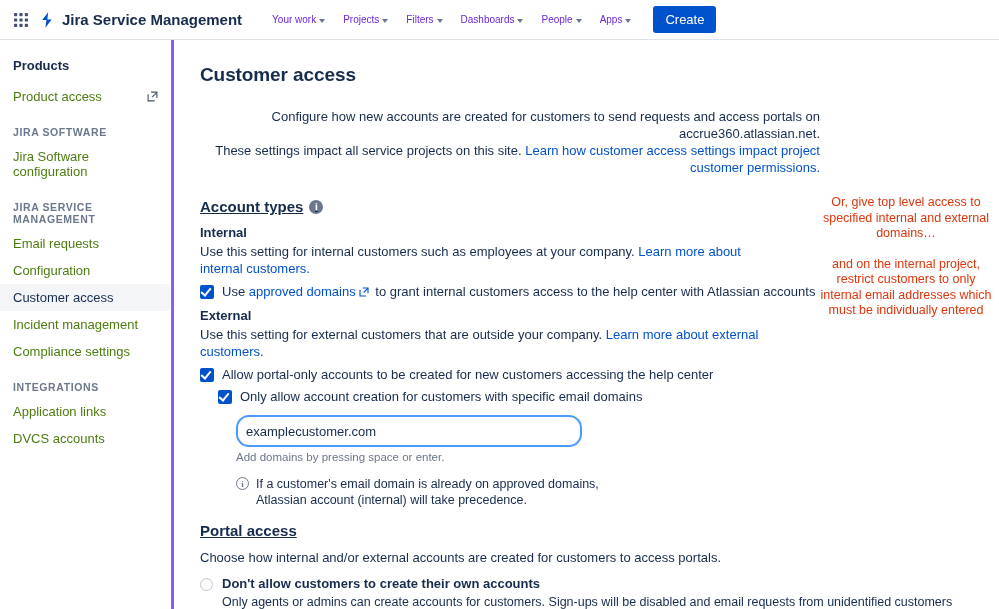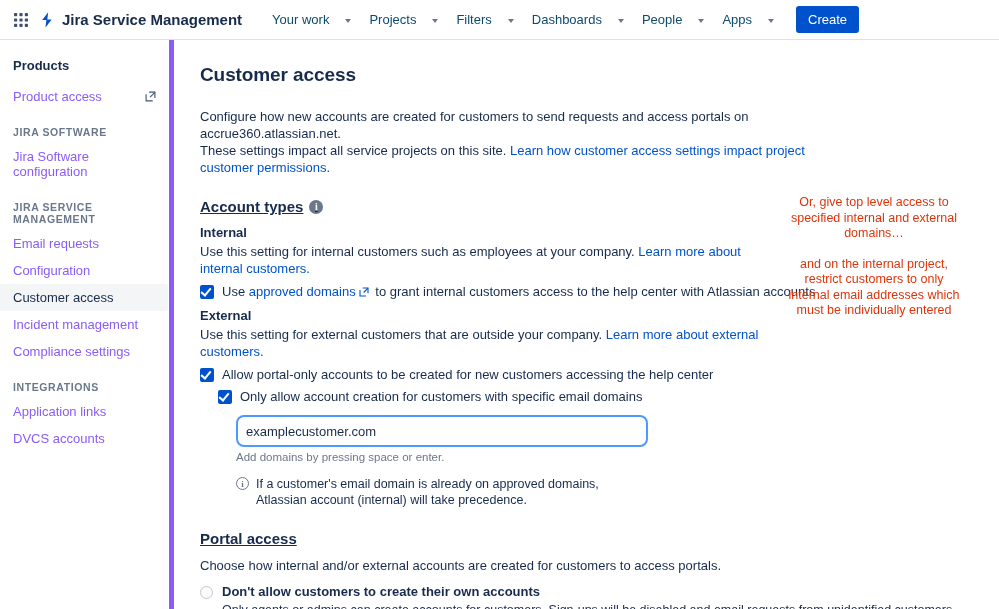--- a/index.html
+++ b/index.html
@@ -44,25 +44,25 @@
   .jira-logo { width: 18px; height: 18px; display: block; }
   .nav-items {
     display: flex;
     align-items: center;
     margin-left: 22px;
     gap: 2px;
   }
   .nav-item {
     display: flex;
     align-items: center;
-    gap: 16px;
+    gap: 3px;
     padding: 5px 8px;
     border-radius: 3px;
-    color: #0c4a6e;
-    font-size: 13px;
+    color: #6d28d9;
+    font-size: 10px;
     white-space: nowrap;
   }
   .caret {
     width: 0; height: 0;
     border-left: 3.5px solid transparent;
     border-right: 3.5px solid transparent;
     border-top: 4px solid #6b778c;
     margin-top: 2px;
   }
   .create-btn {
@@ -78,38 +78,38 @@
     cursor: pointer;
   }
 
   
   .layout { display: flex; height: 569px; }
 
   
   .sidebar {
     width: 174px;
     flex: 0 0 174px;
-    border-right: 5px solid #8b5cf6;
+    border-right: 3px solid #8b5cf6;
     padding-top: 14px;
     background: #ffffff;
     overflow: hidden;
   }
   .sidebar-title {
     font-size: 13px;
     font-weight: bold;
     color: #172b4d;
     padding: 4px 12px 10px 13px;
   }
   .side-link {
     display: flex;
     align-items: center;
     justify-content: space-between;
     padding: 6px 12px 6px 13px;
     font-size: 13px;
-    color: #8b5cf6;
+    color: #4d7c0f;
     border-radius: 0 3px 3px 0;
     margin-right: 1px;
   }
   .side-link.selected {
     background: #f4f5f7;
     color: #172b4d;
     font-weight: normal;
   }
   .side-group {
     font-size: 10.5px;
@@ -134,20 +134,21 @@
     color: #172b4d;
     margin: 0 0 22px 0;
     letter-spacing: -0.1px;
   }
   .desc {
     font-size: 13px;
     color: #172b4d;
     line-height: 17px;
     max-width: 620px;
     margin-bottom: 22px;
+    text-align: right;
   }
   a.link { color: #0052cc; text-decoration: none; }
 
   .section-head {
     display: flex;
     align-items: center;
     gap: 6px;
     font-size: 15px;
     font-weight: bold;
     color: #172b4d;
@@ -203,24 +204,24 @@
     left: 3px; top: 1px;
     width: 4px; height: 8px;
     border-right: 2px solid #fff;
     border-bottom: 2px solid #fff;
     transform: rotate(40deg);
   }
   .chk-label { line-height: 16px; }
 
   .domain-input-wrap { margin: 10px 0 2px 36px; }
   .domain-input {
-    width: 412px;
+    width: 346px;
     height: 32px;
     border: 2px solid #4c9aff;
-    border-radius: 8px;
+    border-radius: 13px;
     background: #ffffff;
     font-size: 13px;
     color: #172b4d;
     padding: 0 8px;
     font-family: "Liberation Sans", sans-serif;
     outline: none;
   }
   .hint {
     font-size: 11.5px;
     color: #6b778c;
@@ -270,21 +271,21 @@
     font-size: 12.5px;
     color: #172b4d;
     margin: 3px 0 0 22px;
     line-height: 16px;
     max-width: 740px;
   }
 
   
   .annot {
     position: absolute;
-    right: 36px;
+    right: 4px;
     top: 155px;
     width: 178px;
     text-align: center;
     color: #de350b;
     font-size: 12.5px;
     line-height: 15.5px;
   }
   .annot .blk2 { margin-top: 15px; }
 </style>
 </head>
@@ -443,21 +444,21 @@
     <div class="domain-input-wrap">
       <input class="domain-input" type="text" value="examplecustomer.com" style="">
     </div>
     <div class="hint">Add domains by pressing space or enter.</div>
 
     <div class="note-row">
       <span class="i-icon">i</span>
       <span>If a customer's email domain is already on approved domains, Atlassian account (internal) will take precedence.</span>
     </div>
 
-    <div class="section-head" style="margin-top:22px">
+    <div class="section-head" style="margin-top:14px">
       <span>Portal access</span>
     </div>
     <div class="para" style="max-width:700px">Choose how internal and/or external accounts are created for customers to access portals.</div>
 
     <div class="radio-row" style="margin-top:10px">
       <span class="radio"></span>
       <span class="radio-title">Don't allow customers to create their own accounts</span>
     </div>
     <div class="radio-desc">Only agents or admins can create accounts for customers. Sign-ups will be disabled and email requests from unidentified customers won't be processed.</div>
 

